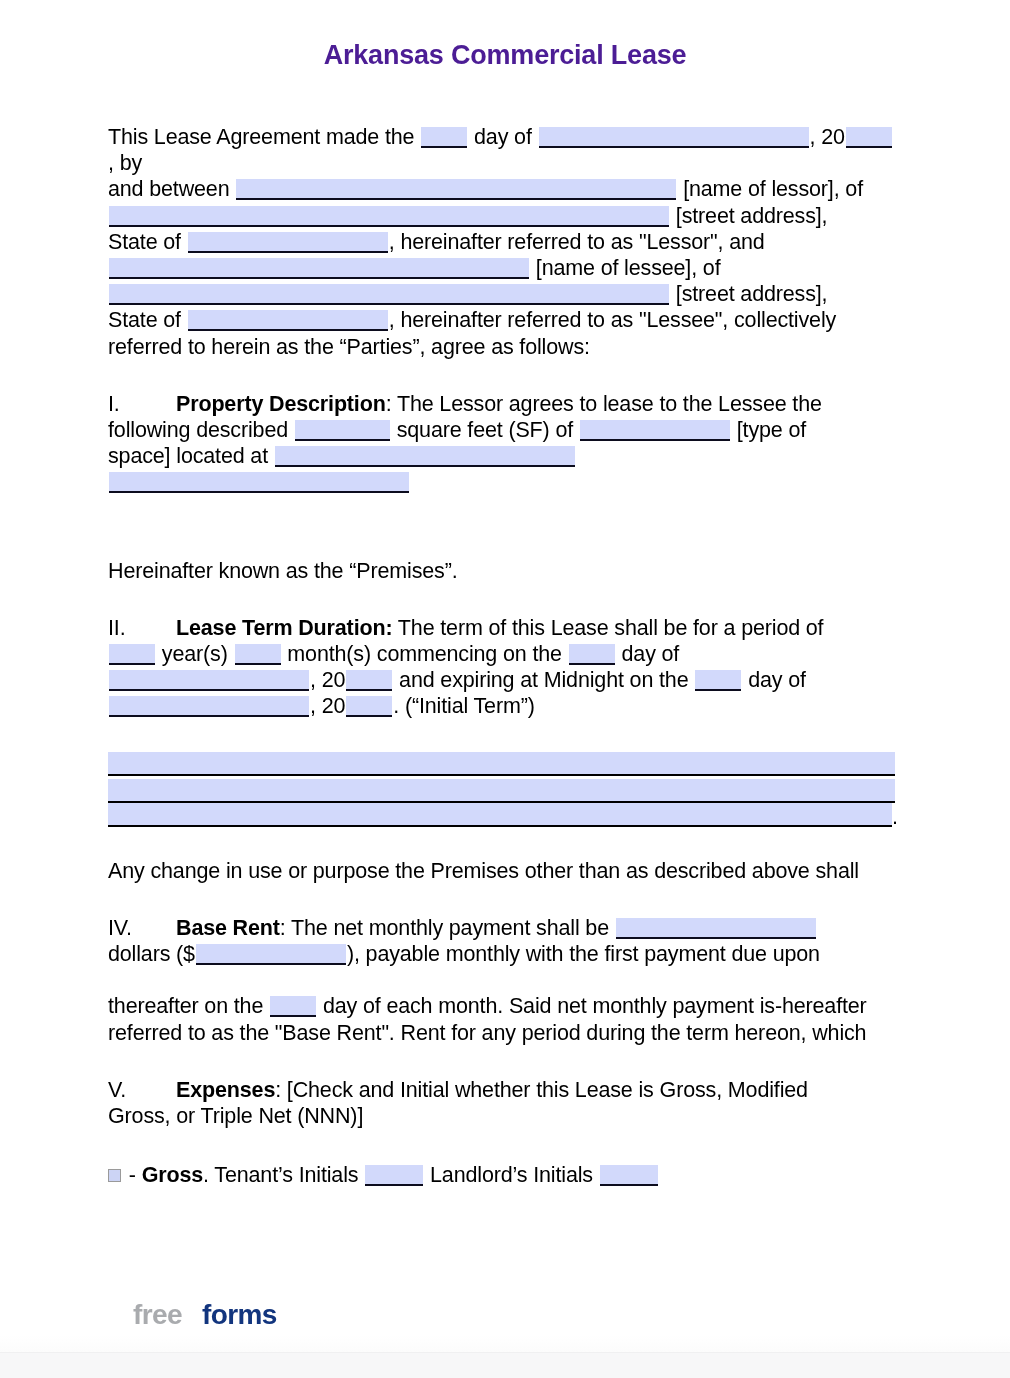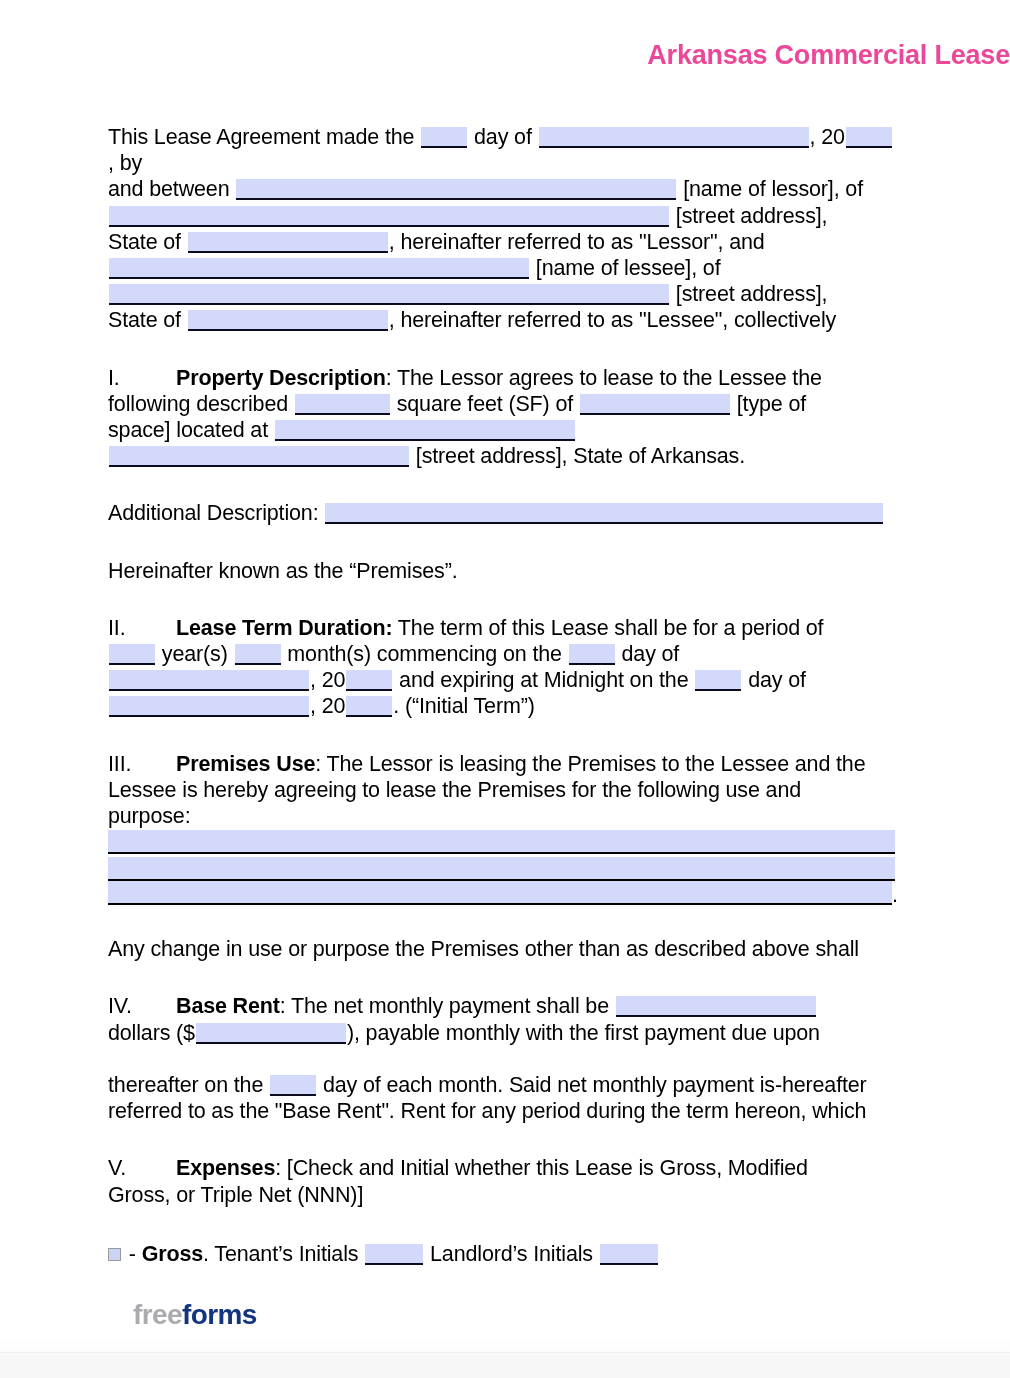--- a/index.html
+++ b/index.html
@@ -20,28 +20,28 @@
   .page {
     position: absolute;
     left: 0; top: 0;
     width: 1010px;
     height: 1378px;
     background: #ffffff;
     box-sizing: border-box;
   }
 
   .doc-title {
-    text-align: right;
+    text-align: center;
     font-size: 27px;
     font-weight: bold;
     letter-spacing: -0.2px;
     margin: 0;
     padding-top: 40px;
     padding-bottom: 0;
-    color: #ec4899;
+    color: #4c1d95;
   }
 
   .body-area {
     position: absolute;
     left: 108px;
     top: 124px;
     width: 790px;
   }
 
   p.para {
@@ -130,21 +130,21 @@
   .logo {
     position: absolute;
     left: 110px;
     top: 18px;
     font-size: 28px;
     font-weight: bold;
     letter-spacing: -0.6px;
     line-height: 1;
   }
   .logo .free { color: #a9abae; margin-left: 23px; }
-  .logo .forms { color: #12357e; }
+  .logo .forms { color: #12357e; margin-left: 20px; }
 </style>
 </head>
 <body>
 
 <div class="page">
 
   <h1 class="doc-title">Arkansas Commercial Lease</h1>
 
   <div class="body-area">
 
@@ -159,43 +159,39 @@
       <span class="fld full"></span>
       <span>[street address],</span><br>
       <span>State of</span>
       <span class="lessor-state fld lg"></span><span>, hereinafter referred to as "Lessor", and</span><br>
       <span class="fld wide"></span>
       <span>[name of lessee], of</span><br>
       <span class="fld full"></span>
       <span>[street address],</span><br>
       <span>State of</span>
       <span class="fld lg"></span><span>, hereinafter referred to as "Lessee", collectively</span><br>
+      <span>referred to herein as the “Parties”, agree as follows:</span>
     </p>
 
     <div class="gap-md"></div>
 
     <p class="para">
       <span class="roman">I.</span><b>Property Description</b><span>:</span><span> The Lessor agrees to lease to the Lessee the</span><br>
       <span>following described</span>
       <span class="fld sm"></span>
       <span>square feet (SF) of</span>
       <span class="fld md"></span>
       <span>[type of</span><br>
       <span>space] located at</span>
       <span class="fld xxl"></span><br>
       <span class="fld xxl"></span>
-      <span>[street address], State of Arkansas.</span>
-    </p>
-
-    <div class="gap-md"></div>
-
-    <p class="para">
-      <span>Additional Description:</span>
-      <span class="fld" style="width:558px"></span>
-    </p>
+    </p>
+
+    <div class="gap-md"></div>
+
 
     <div class="gap-md"></div>
 
     <p class="para">Hereinafter known as the “Premises”.</p>
 
     <div class="gap-md"></div>
 
     <p class="para">
       <span class="roman">II.</span><b>Lease Term Duration:</b><span> The term of this Lease shall be for a period of</span><br>
       <span class="fld xs"></span>
@@ -206,25 +202,20 @@
       <span>day of</span><br>
       <span class="fld lg"></span><span>, 20</span><span class="fld xs"></span>
       <span>and expiring at Midnight on the</span>
       <span class="fld xs"></span>
       <span>day of</span><br>
       <span class="fld lg"></span><span>, 20</span><span class="fld xs"></span><span>. (“Initial Term”)</span>
     </p>
 
     <div class="gap-md"></div>
 
-    <p class="para">
-      <span class="roman">III.</span><b>Premises Use</b><span>:</span><span> The Lessor is leasing the Premises to the Lessee and the</span><br>
-      <span>Lessee is hereby agreeing to lease the Premises for the following use and</span><br>
-      <span>purpose:</span>
-    </p>
 
     <div class="lines-wrap">
       <span class="line-blank"></span>
       <span class="line-blank"></span>
       <div class="line-row">
         <span class="line-blank last"></span>
           <span class="period">.</span>
       </div>
     </div>
 

